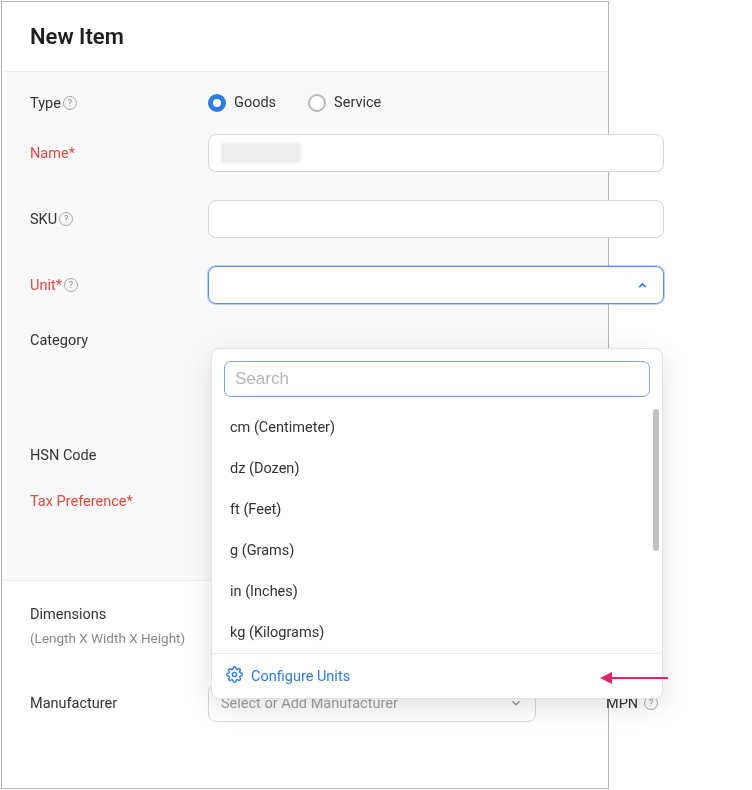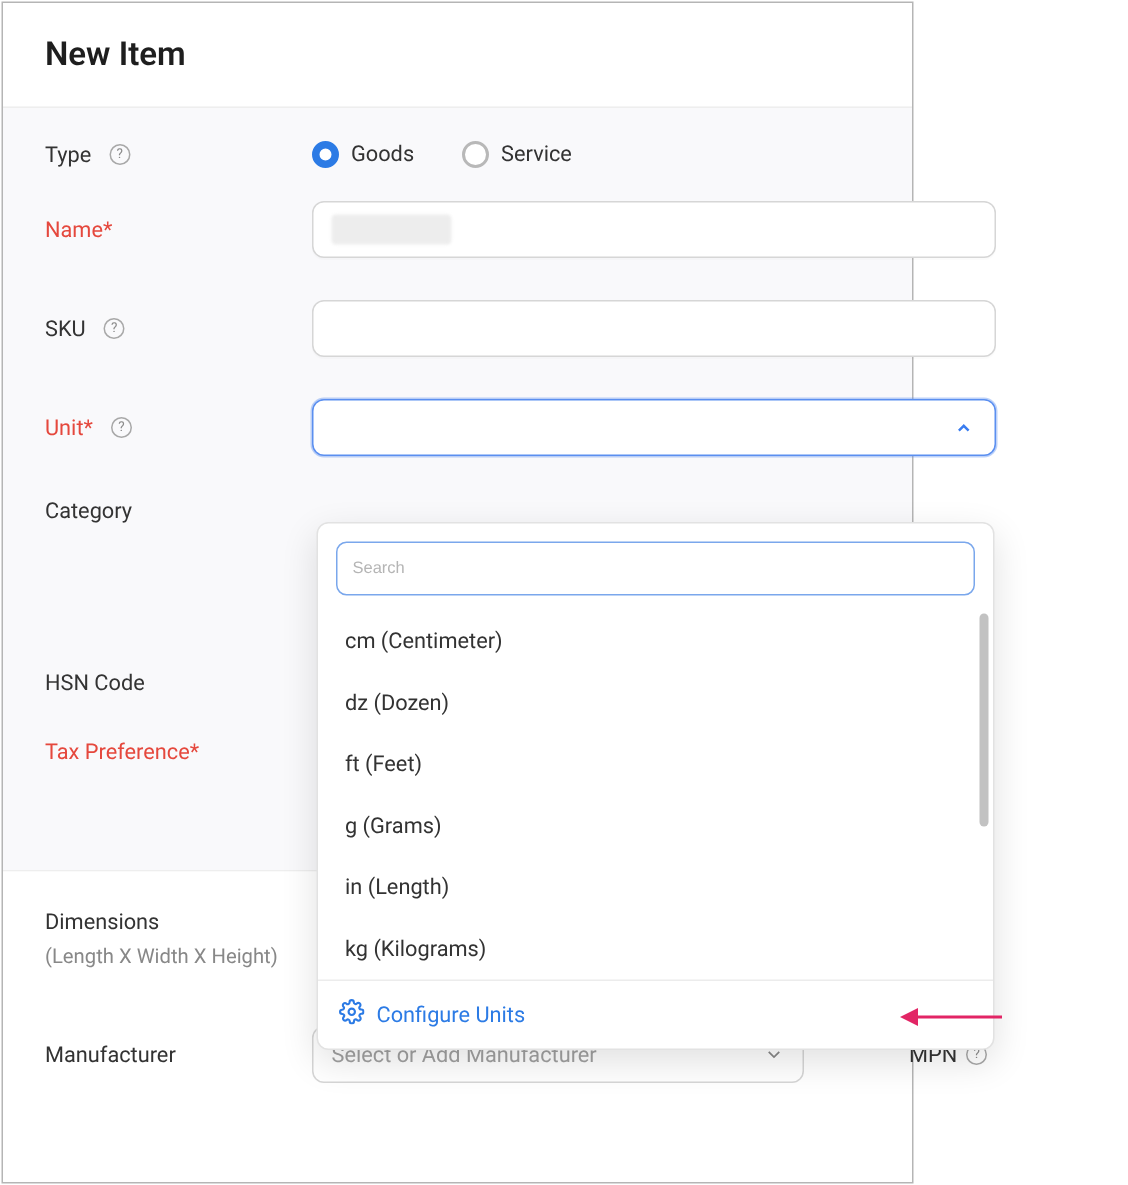--- a/index.html
+++ b/index.html
@@ -43,21 +43,21 @@
     align-items: center;
     margin-bottom: 28px;
   }
   .row.tight { margin-bottom: 22px; }
   .row.tall { margin-bottom: 36px; }
   .label-col {
     width: 178px;
     flex-shrink: 0;
     display: flex;
     align-items: center;
-    gap: 12px;
+    gap: 2px;
   }
   .label-text {
     font-size: 14.5px;
     color: #333;
   }
   .label-text.req {
     color: #e5483d;
   }
   .sublabel {
     font-size: 13.5px;
@@ -172,21 +172,21 @@
     height: 36px;
     border: 1px solid #7aa7ec;
     border-radius: 7px;
     display: flex;
     align-items: center;
     padding: 0 10px;
   }
   .dd-search input {
     border: none;
     outline: none;
-    font-size: 11px;
+    font-size: 17px;
     width: 100%;
     background: transparent;
     color: #333;
   }
   .dd-search input::placeholder {
     color: #b5b5b5;
   }
   .dd-list {
     max-height: 290px;
     overflow: hidden;
@@ -416,21 +416,21 @@
 
   <div class="dropdown">
     <div class="dd-search">
       <input type="text" placeholder="Search" style="">
     </div>
     <div class="dd-list">
       <div class="dd-opt">cm (Centimeter)</div>
       <div class="dd-opt">dz (Dozen)</div>
       <div class="dd-opt">ft (Feet)</div>
       <div class="dd-opt">g (Grams)</div>
-      <div class="dd-opt">in (Length)</div>
+      <div class="dd-opt">in (Inches)</div>
       <div class="dd-opt">kg (Kilograms)</div>
       <div class="dd-scrollbar"></div>
     </div>
     <div class="dd-footer container-rel">
       <span class="gear">
         <svg width="17" height="17" viewBox="0 0 24 24" fill="none" stroke="currentColor" stroke-width="2">
           <circle cx="12" cy="12" r="3"></circle>
           <path d="M19.4 15a1.65 1.65 0 0 0 .33 1.82l.06.06a2 2 0 1 1-2.83 2.83l-.06-.06a1.65 1.65 0 0 0-1.82-.33 1.65 1.65 0 0 0-1 1.51V21a2 2 0 1 1-4 0v-.09a1.65 1.65 0 0 0-1-1.51 1.65 1.65 0 0 0-1.82.33l-.06.06a2 2 0 1 1-2.83-2.83l.06-.06a1.65 1.65 0 0 0 .33-1.82 1.65 1.65 0 0 0-1.51-1H3a2 2 0 1 1 0-4h.09a1.65 1.65 0 0 0 1.51-1 1.65 1.65 0 0 0-.33-1.82l-.06-.06a2 2 0 1 1 2.83-2.83l.06.06a1.65 1.65 0 0 0 1.82.33h0a1.65 1.65 0 0 0 1-1.51V3a2 2 0 1 1 4 0v.09a1.65 1.65 0 0 0 1 1.51h0a1.65 1.65 0 0 0 1.82-.33l.06-.06a2 2 0 1 1 2.83 2.83l-.06.06a1.65 1.65 0 0 0-.33 1.82v0a1.65 1.65 0 0 0 1.51 1H21a2 2 0 1 1 0 4h-.09a1.65 1.65 0 0 0-1.51 1z"></path>
         </svg>
       </span>

